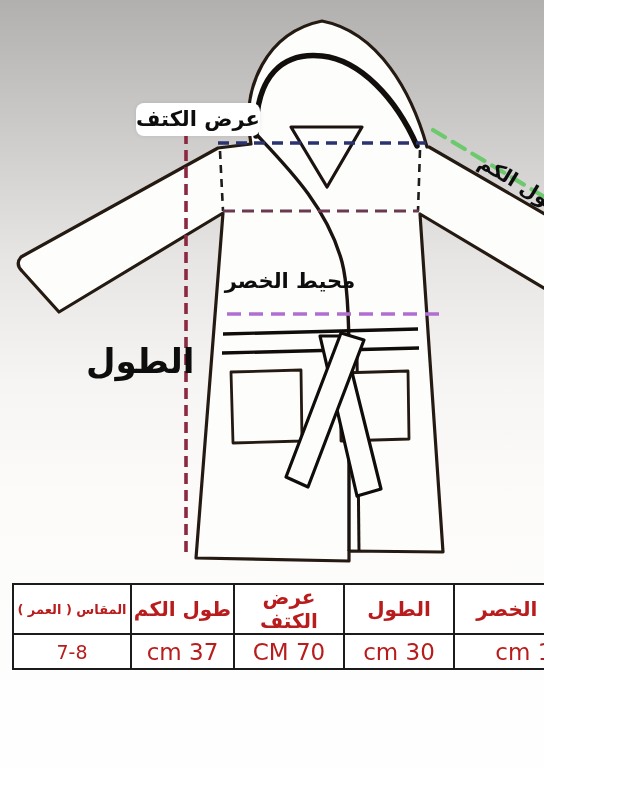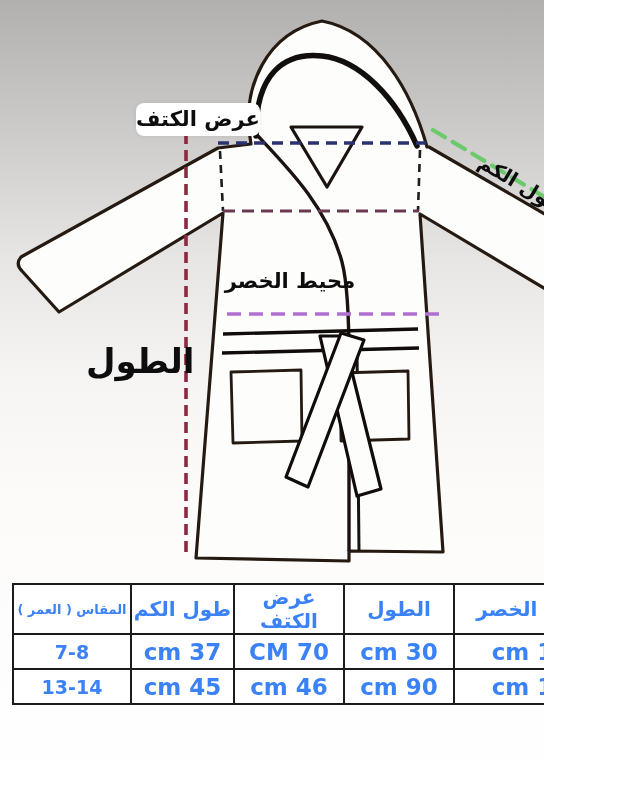--- a/index.html
+++ b/index.html
@@ -24,25 +24,25 @@
   }
   .label-waist { left:224px; top:269px; width:132px; font-size:21px; }
   .label-length { left:86px; top:341px; width:100px; font-size:34px; }
 
   .size-table {
     position:absolute; left:12px; top:583px; width:610px;
     border-collapse:collapse; table-layout:fixed; background:#ffffff;
   }
   .size-table th, .size-table td {
     border:2px solid #1b1b1b; text-align:center; vertical-align:middle;
-    color:#3b82f6; direction:rtl; overflow:hidden;
+    color:#b91c1c; direction:rtl; overflow:hidden;
   }
   .size-table th { height:38px; font-size:20px; font-weight:bold; }
   .size-table th.small-head { font-size:13px; font-weight:bold; }
-  .size-table td { height:35px; font-size:23px; font-weight:bold;margin-left:13px; }
+  .size-table td { height:35px; font-size:23px; font-weight:normal;margin-left:13px; }
   .size-table td.size-col { font-size:19px; }
 </style>
 </head>
 <body>
 
 <div class="screen">
 
   <div class="diagram">
     <svg width="633" height="578" viewBox="0 0 633 578">
 
@@ -114,23 +114,16 @@
       </tr>
     </thead>
     <tbody>
       <tr>
         <td class="size-col">7-8</td>
         <td>37 cm</td>
         <td>70 CM</td>
         <td>30 cm</td>
         <td>100 cm</td>
       </tr>
-      <tr>
-        <td class="size-col">13-14</td>
-        <td>45 cm</td>
-        <td>46 cm</td>
-        <td>90 cm</td>
-        <td>116 cm</td>
-      </tr>
     </tbody>
   </table>
 
 </div>
 
 </body></html>

